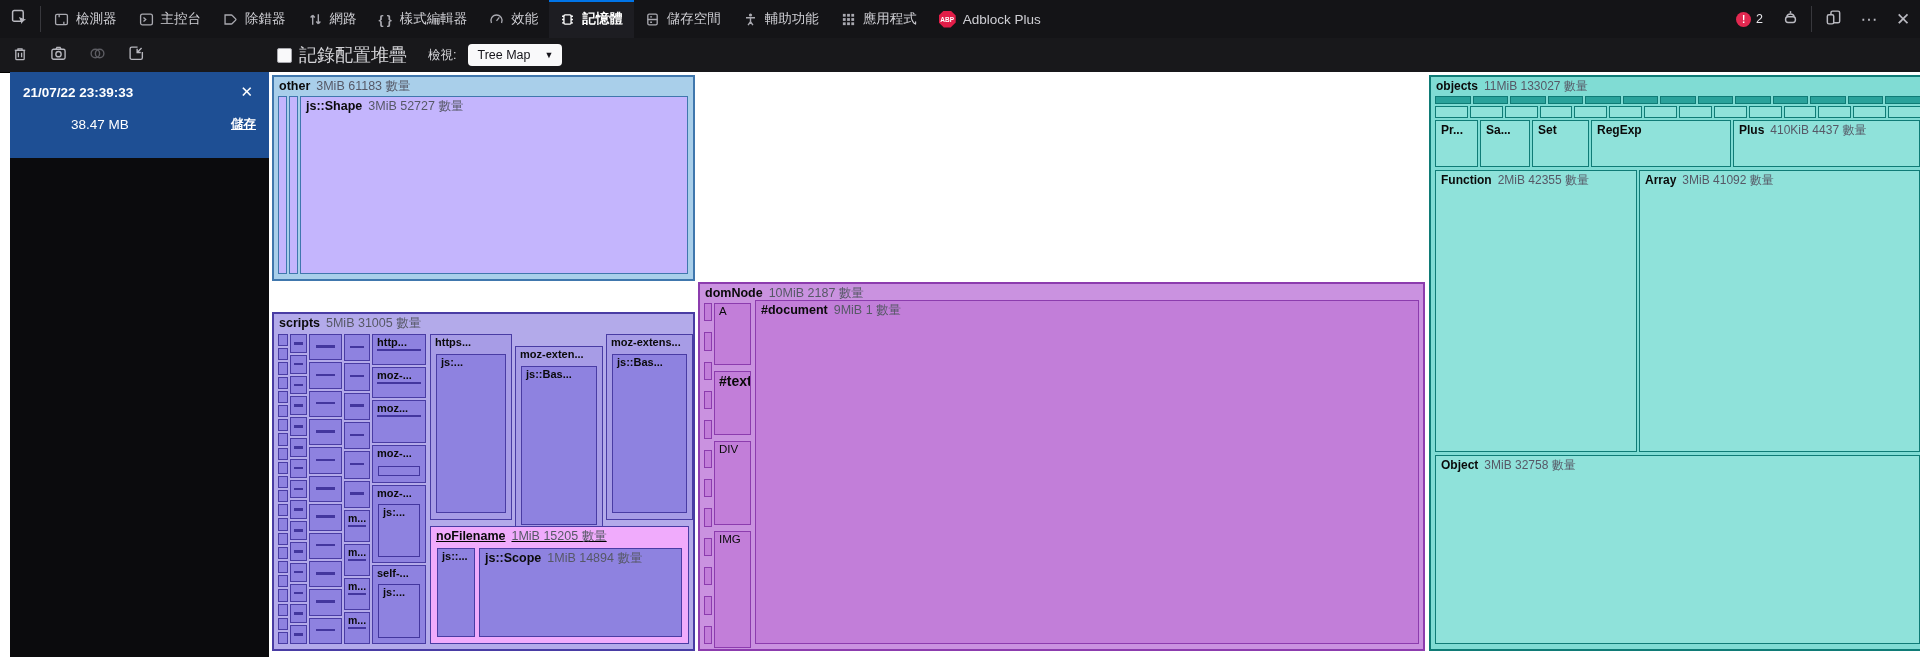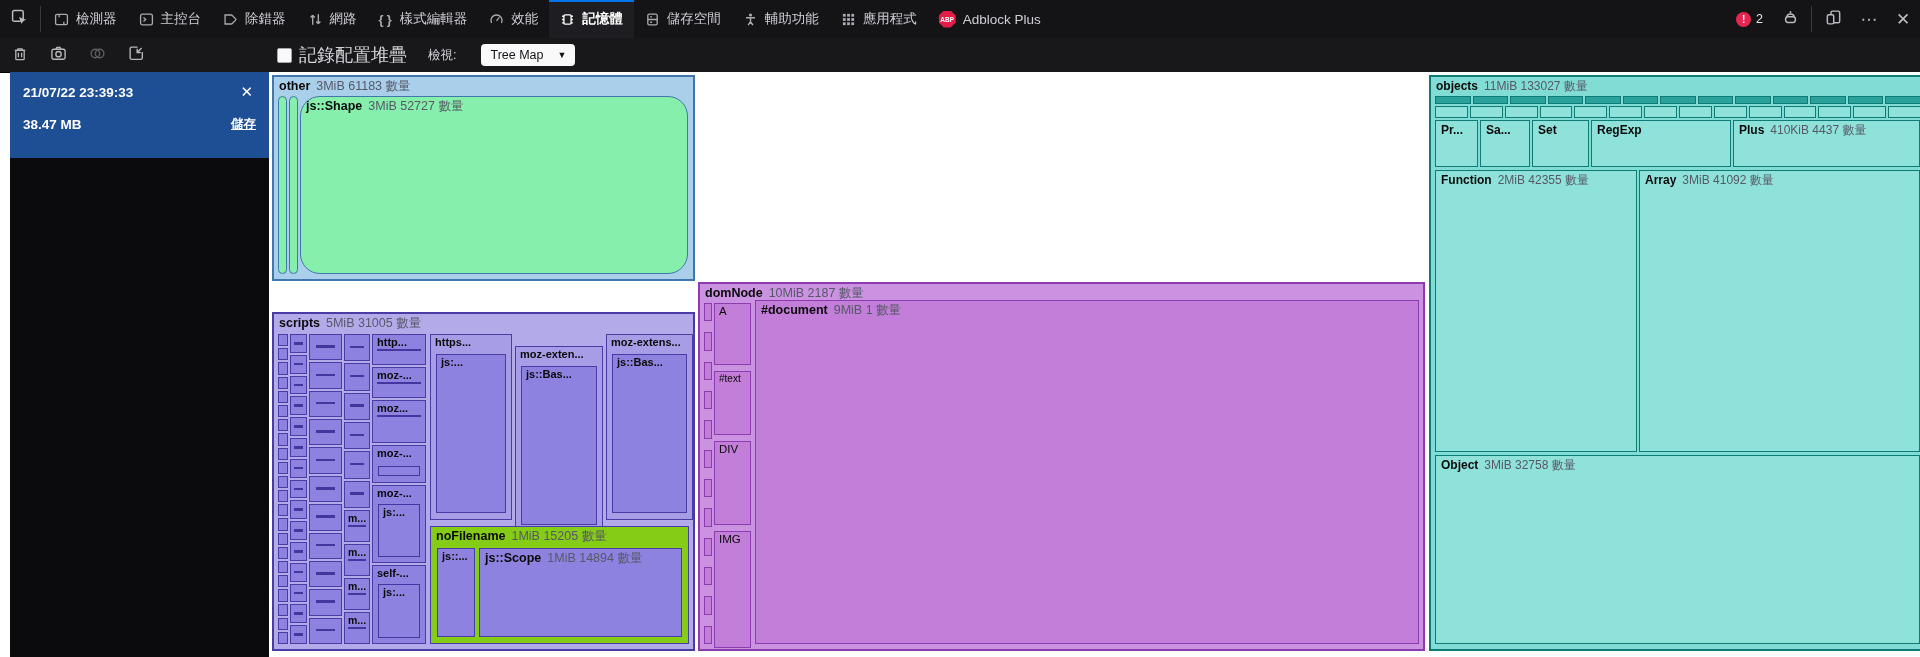--- a/index.html
+++ b/index.html
@@ -31,47 +31,47 @@
 
   
   .subbar{position:absolute;left:0;top:38px;right:0;height:34px;background:#18181b;border-bottom:1px solid #000;
           display:flex;align-items:center;color:#cfcfd4;}
   .snapacts{width:258px;display:flex;align-items:center;gap:22px;padding-left:12px;box-sizing:border-box;}
   .iconbtn{background:none;border:none;color:#b6b6bd;display:flex;align-items:center;justify-content:center;cursor:pointer;padding:0;}
   .iconbtn.dim{color:#5d5d63;}
   .record{display:flex;align-items:center;gap:7px;font-size:18px;color:#d4d4d8;margin-left:14px;cursor:pointer;}
   .checkbox{width:13px;height:13px;border:1px solid #a7a7ad;border-radius:2px;background:#f9f9fa;display:inline-block;}
   .viewlab{font-size:12.5px;color:#d4d4d8;margin-left:16px;}
-  .select{margin-left:25px;height:22px;background:#f9f9fa;color:#15141a;border-radius:4px;display:flex;align-items:center;
+  .select{margin-left:12px;height:22px;background:#f9f9fa;color:#15141a;border-radius:4px;display:flex;align-items:center;
           gap:14px;padding:0 9px;font-size:12.5px;cursor:pointer;}
   .select .chev{font-size:9px;color:#15141a;}
 
   
   .main{position:absolute;left:10px;top:72px;width:1920px;height:585px;display:flex;}
   .sidebar{width:259px;background:#0b0b0d;flex:none;}
   .snapshot{height:86px;background:#1e4f94;color:#fff;padding:11px 13px;box-sizing:border-box;cursor:pointer;}
   .snaprow{display:flex;align-items:center;justify-content:space-between;}
   .ts{font-size:13.5px;font-weight:700;}
   .snap-close{background:none;border:none;color:#fff;font-size:15px;cursor:pointer;padding:0 3px;}
   .snaprow2{margin-top:15px;}
-  .sz{font-size:13.5px;font-weight:700;}
+  .sz{font-size:13.5px;font-weight:400;margin-left:48px;}
   .save{font-size:12.5px;color:#fff;text-decoration:underline;font-weight:700;cursor:pointer;}
 
   
   .treemap{position:relative;flex:1;background:#fff;overflow:hidden;}
   .region{position:absolute;border:2px solid;box-sizing:border-box;}
   .blk{position:absolute;border:1px solid;box-sizing:border-box;}
   .rh{display:flex;gap:6px;padding:2px 5px 0;font-size:12.5px;line-height:15px;white-space:nowrap;overflow:hidden;}
   .nm{font-weight:700;color:#0a0a0a;}
   .meta{color:#565866;}
   .slab{font-size:11px;padding:1px 4px;color:#0a0a0a;font-weight:700;white-space:nowrap;overflow:hidden;display:block;}
 
   
   .r-other{left:3px;top:3px;width:423px;height:206px;background:#a9cfea;border-color:#4077ad;}
-  .r-other .blk{background:#86efac;border-color:#4077ad;border-radius:20px;}
+  .r-other .blk{background:#c4b5fd;border-color:#4077ad;}
   .o-s1{left:4px;top:19px;width:9px;bottom:5px;}
   .o-s2{left:15px;top:19px;width:9px;bottom:5px;}
   .o-shape{left:26px;top:19px;right:5px;bottom:5px;}
 
   
   .r-strings{left:429px;top:3px;width:727px;height:203px;background:#a9b3ec;border-color:#5058b0;}
 
   
   .r-scripts{left:3px;top:240px;width:423px;height:339px;background:#b3aaea;border-color:#493ca4;}
   .r-scripts .blk,.r-scripts .sliver,.r-scripts .cellbox{background:#8e82e0;border:1px solid #493ca4;box-sizing:border-box;}
@@ -91,21 +91,21 @@
   .ecell .ubar{background:#43369e;}
   .e1{height:32px;}.e2{height:32px;}.e3{height:44px;}.e4{height:40px;}
   .e5{height:80px;}.e6{height:82px;}
   .einner{position:absolute;left:5px;right:5px;top:18px;bottom:5px;background:#8e82e0;border:1px solid #43369e;}
   .e4 .einner{top:20px;bottom:6px;background:#8e82e0;}
   .big{position:absolute;background:#a79ce6;border:1px solid #493ca4;box-sizing:border-box;}
   .s-big0{left:156px;top:20px;width:82px;height:186px;}
   .s-big1{left:241px;top:20px;width:88px;height:186px;margin-top:12px;}
   .s-big2{left:332px;top:20px;width:87px;height:186px;}
   .biginner{position:absolute;left:5px;right:5px;top:19px;bottom:6px;background:#8e82e0;border:1px solid #493ca4;}
-  .s-nofile{left:156px;top:212px;right:4px;bottom:5px;background:#84cc16;border:1px solid #493ca4;position:absolute;box-sizing:border-box;}
+  .s-nofile{left:156px;top:212px;right:4px;bottom:5px;background:#f0abfc;border:1px solid #493ca4;position:absolute;box-sizing:border-box;text-decoration:underline;}
   .nf-js{left:6px;top:21px;width:38px;bottom:6px;}
   .nf-scope{left:48px;top:21px;right:6px;bottom:6px;}
 
   
   .r-domnode{left:429px;top:210px;width:727px;height:369px;background:#ca92e0;border-color:#8c3cae;}
   .r-domnode .blk,.r-domnode .sliver{background:#c27ed9;border:1px solid #8c3cae;box-sizing:border-box;}
   .d-sliv{position:absolute;left:4px;top:19px;width:8px;bottom:5px;display:flex;flex-direction:column;gap:11px;}
   .d-sliv .sliver{flex:1;}
   .d-a{left:14px;top:19px;width:37px;height:62px;}
   .d-text{left:14px;top:87px;width:37px;height:64px;}
@@ -498,21 +498,21 @@
             <div class="sliver"></div>
             <div class="sliver"></div>
             <div class="sliver"></div>
             <div class="sliver"></div>
             <div class="sliver"></div>
           </div>
         <div class="blk d-a">
             <span class="slab" style="font-weight:400;font-size:11.5px;">A</span>
           </div>
         <div class="blk d-text">
-            <span class="slab" style="font-weight:400;font-size:10px;">#text</span>
+            <span class="slab" style="font-weight:700;font-size:14px;">#text</span>
           </div>
         <div class="blk d-div">
             <span class="slab" style="font-weight:400;font-size:11.5px;">DIV</span>
           </div>
         <div class="blk d-img">
             <span class="slab" style="font-weight:400;font-size:11.5px;">IMG</span>
           </div>
         <div class="blk d-doc">
           <div class="rh">
               <span class="nm">#document</span>

